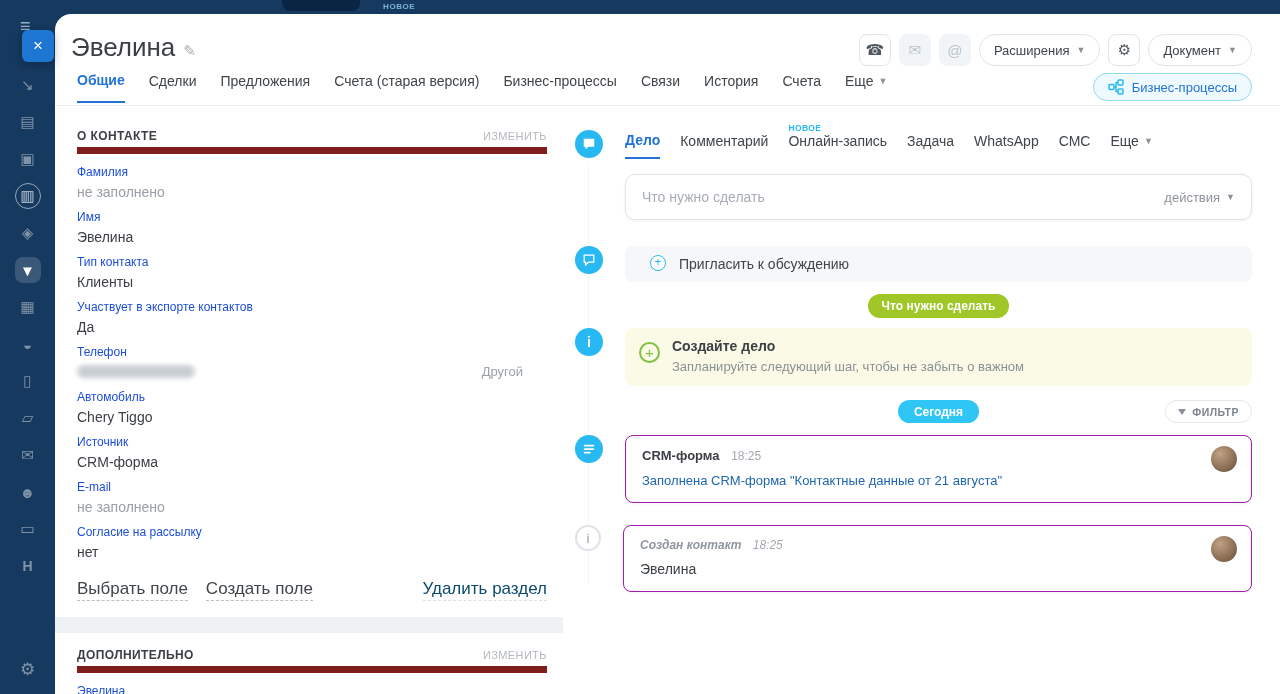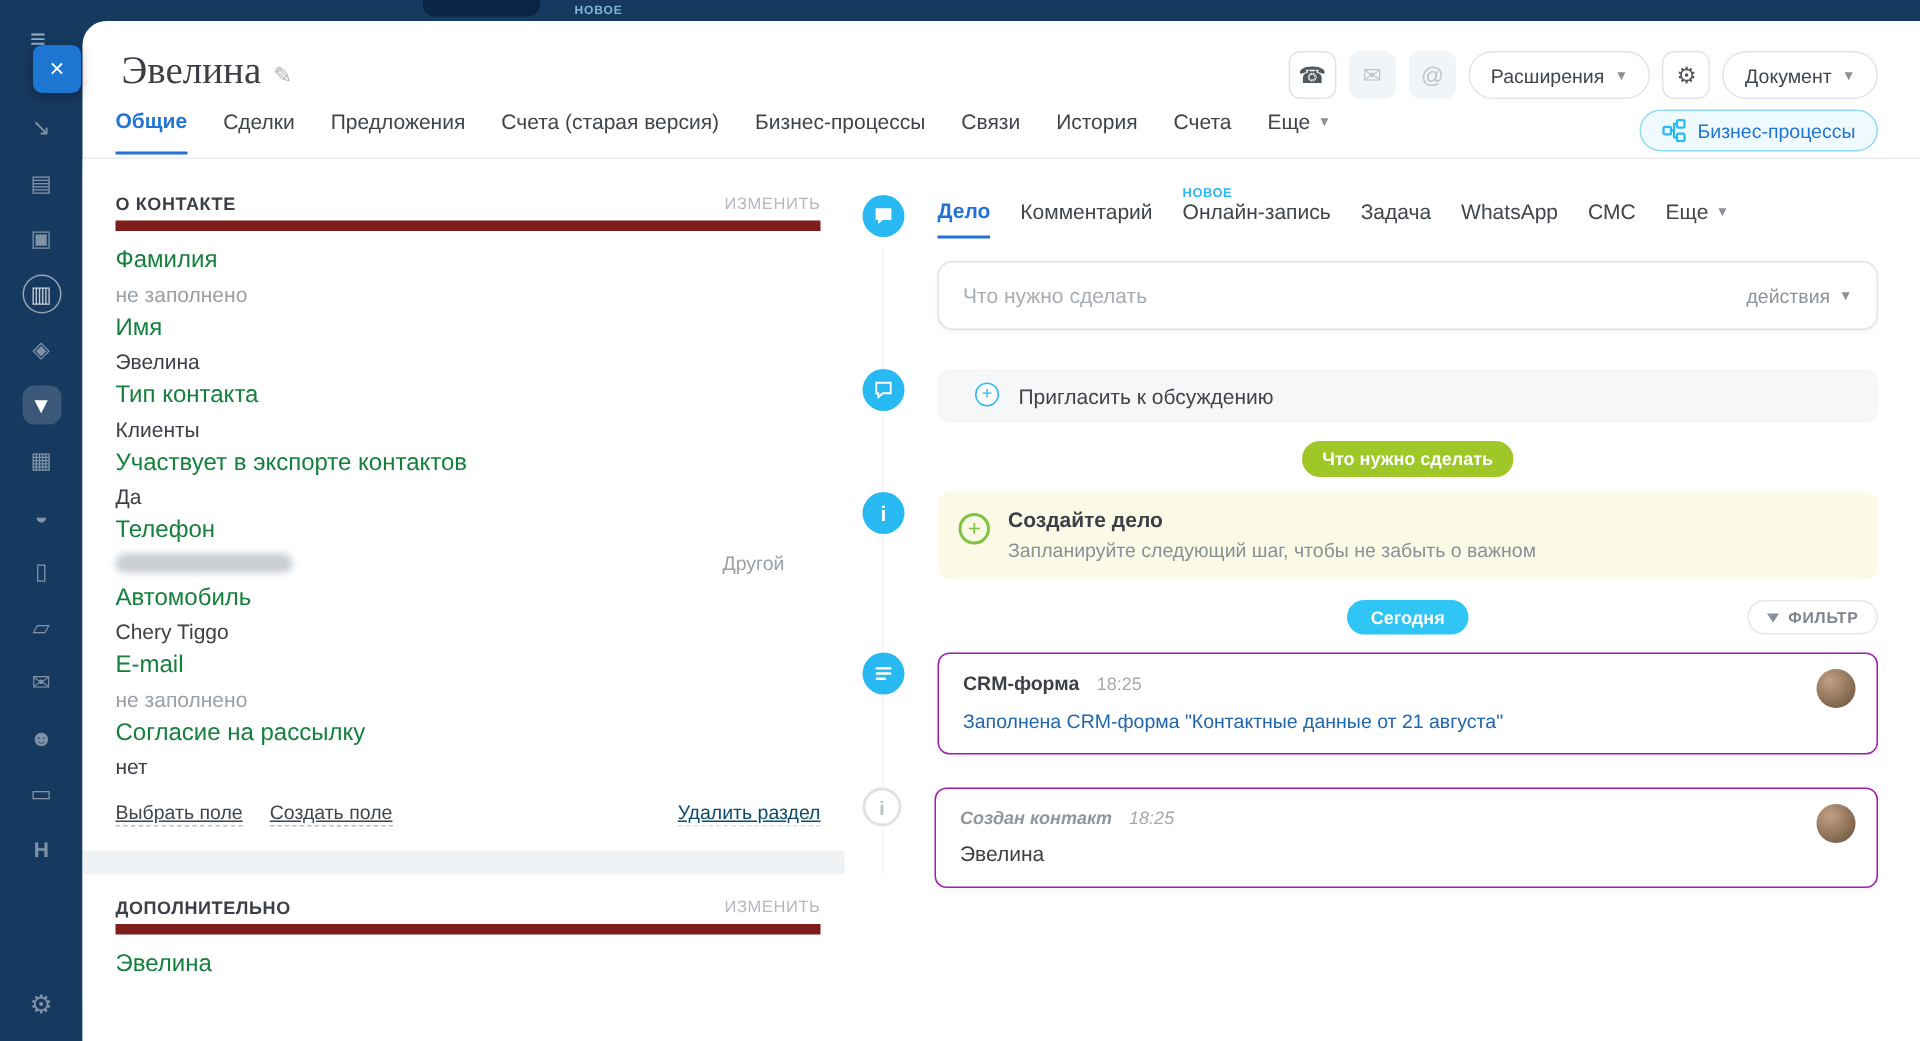--- a/index.html
+++ b/index.html
@@ -18,21 +18,21 @@
   .sicon.hl { background:rgba(255,255,255,.16); border-radius:8px; color:#fff; }
   .sicon.letter { font-weight:bold; font-size:14px; }
   .side-gear { position:absolute; left:0; bottom:14px; width:55px; text-align:center; font-size:17px; color:rgba(255,255,255,.45); }
 
   
   .close-btn { position:absolute; left:22px; top:30px; width:32px; height:32px; background:#1d76d2; border:none; border-radius:6px; color:#fff; font-size:17px; line-height:30px; text-align:center; z-index:20; box-shadow:0 2px 8px rgba(0,0,0,.3); cursor:pointer; }
 
   
   .slider { position:absolute; left:55px; top:14px; right:0; bottom:0; background:#fff; border-top-left-radius:16px; overflow:hidden; }
 
-  .page-title { position:absolute; left:26px; top:18px; font-size:26px; font-weight:400; color:#3c4046;font-family:Liberation Serif, serif; }
+  .page-title { position:absolute; left:16px; top:18px; font-size:26px; font-weight:400; color:#3c4046; }
   .pencil { font-size:15px; color:#aab0b6; margin-left:8px; cursor:pointer; }
 
   .h-actions { position:absolute; right:28px; top:20px; display:flex; align-items:center; gap:8px; }
   .icon-btn { width:32px; height:32px; border:1px solid #e1e5e9; border-radius:8px; background:#fff; display:flex; align-items:center; justify-content:center; color:#50575e; font-size:15px; cursor:pointer; }
   .icon-btn.faded { background:#f2f5f7; border-color:transparent; color:#bdc4ca; }
   .pill-btn { height:32px; padding:0 14px; border:1px solid #e1e5e9; border-radius:16px; background:#fff; display:flex; align-items:center; gap:7px; font-size:13px; color:#3f454a; cursor:pointer; }
   .chev { font-size:9px; color:#8a9097; }
 
   
   .tabsrow { position:absolute; left:0; right:0; top:58px; height:34px; border-bottom:1px solid #eaedef; }
@@ -44,28 +44,28 @@
   
   .content { position:absolute; left:0; right:0; top:92px; bottom:0; background:#fff; }
 
   
   .leftcol { position:absolute; left:0; top:8px; width:508px; bottom:0; }
   .card { background:#fff; padding:10px 16px 0 22px; }
   .sec-head { display:flex; justify-content:space-between; align-items:center; height:30px; border-bottom:7px solid #7f1d1d;gap:20px; }
   .sec-title { font-size:12px; font-weight:bold; letter-spacing:.4px; color:#3c4046; text-transform:uppercase; }
   .sec-edit { font-size:11px; letter-spacing:.4px; color:#b3b9bf; text-transform:uppercase; cursor:pointer; }
   .field { padding-top:11px; height:45px; }
-  .f-label { font-size:16px; color:#15803d; }
+  .f-label { font-size:12px; color:#1d4ed8; }
   .f-value { font-size:14px; color:#3c4046; margin-top:5px; }
   .f-value.muted { color:#9aa0a7; }
   .f-valrow { display:flex; justify-content:space-between; align-items:center; margin-top:5px; }
   .blurbar { width:118px; height:13px; background:#c9ced4; border-radius:7px; filter:blur(2.5px); }
   .f-note { font-size:13px; color:#9aa0a7; margin-right:24px; cursor:pointer; }
   .links-row { display:flex; align-items:center; gap:18px; margin-top:20px; padding-bottom:16px; }
-  .dashed { font-size:13px; color:#3f454a; border-bottom:1px dashed #b9bfc5; padding-bottom:1px; cursor:pointer;text-decoration:underline; }
+  .dashed { font-size:17px; color:#3f454a; border-bottom:1px dashed #b9bfc5; padding-bottom:1px; cursor:pointer; }
   .dashed.del { margin-left:auto; color:#0c4a6e; border-bottom-color:#dbdfe3; }
   .band { height:16px; background:#eff2f5; }
 
   
   .rightcol { position:absolute; left:520px; right:28px; top:24px; bottom:0; }
   .rail { position:absolute; left:13px; top:36px; bottom:110px; width:1px; background:rgba(40,60,80,.06); }
   .trow { position:relative; display:flex; align-items:flex-start; }
   .ticon { width:28px; height:28px; border-radius:50%; flex:none; margin-right:22px; display:flex; align-items:center; justify-content:center; }
   .ticon.blue { background:#29b9f2; color:#fff; }
   .ticon.gray { width:26px; height:26px; background:#fff; border:2px solid #dfe3e7; color:#b7bec5; font-weight:bold; font-size:13px; }
@@ -222,20 +222,24 @@
           <div class="f-valrow">
             <div class="blurbar"></div>
             <span class="f-note">Другой</span>
           </div>
         </div>
         <div class="field">
           <div class="f-label">Автомобиль</div>
           <div class="f-value">Chery Tiggo</div>
         </div>
         <div class="field">
+          <div class="f-label">Источник</div>
+          <div class="f-value">CRM-форма</div>
+        </div>
+        <div class="field">
           <div class="f-label">E-mail</div>
           <div class="f-value muted">не заполнено</div>
         </div>
         <div class="field">
           <div class="f-label">Согласие на рассылку</div>
           <div class="f-value">нет</div>
         </div>
 
         <div class="links-row">
           <span class="dashed">Выбрать поле</span>

